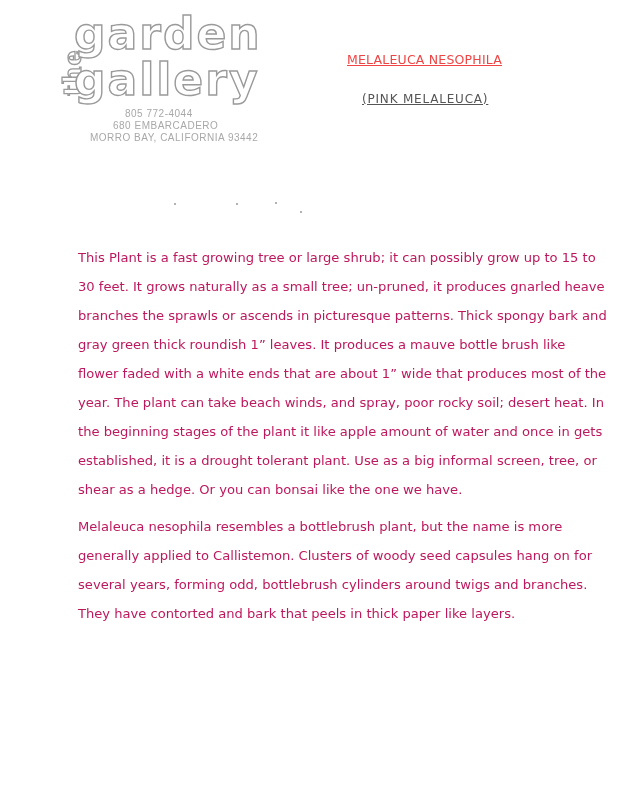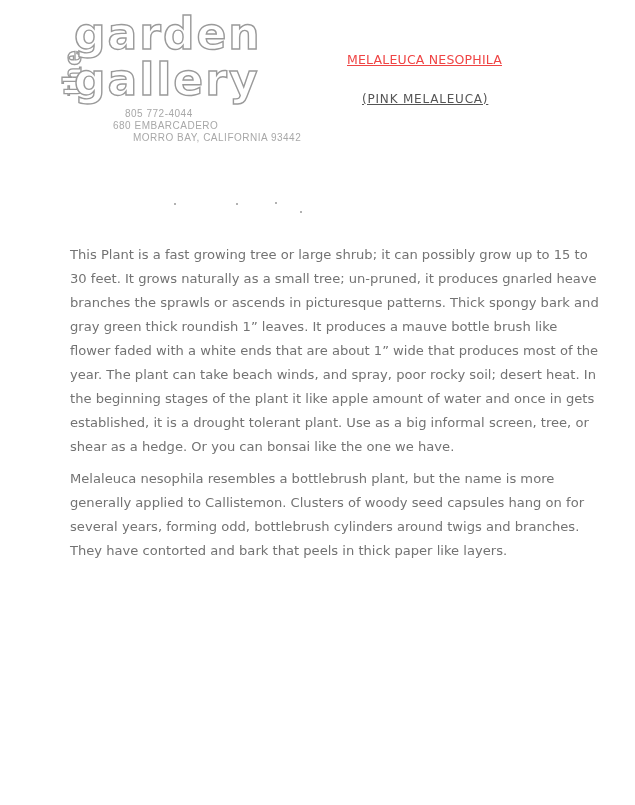--- a/index.html
+++ b/index.html
@@ -20,38 +20,38 @@
       line-height: 1; white-space: nowrap;
     }
     .logo-word.w1 { top: 4px; }
     .logo-word.w2 { top: 50px; }
     .logo-addr {
       position: absolute; font-family: "Liberation Sans", sans-serif; font-size: 10px;
       color: #a8a8a8; letter-spacing: 0.5px; white-space: nowrap; text-transform: uppercase;
     }
     .addr1 { left: 95px; top: 100px; }
     .addr2 { left: 83px; top: 112px; }
-    .addr3 { left: 60px; top: 124px; margin-left: 43px; }
+    .addr3 { left: 60px; top: 124px; }
 
     .title {
       position: absolute; left: 347px; top: 52px;
       font-family: "DejaVu Sans", sans-serif; font-size: 12.5px; color: #ef4444;
       text-decoration: underline; letter-spacing: 0.2px; white-space: nowrap;
     }
     .subtitle {
       position: absolute; left: 362px; top: 92px;
       font-family: "DejaVu Sans", sans-serif; font-size: 12px; color: #555555;
       letter-spacing: 0.8px; white-space: nowrap; text-decoration: underline;
     }
 
     .speck { position: absolute; width: 2px; height: 2px; background: #999; border-radius: 1px; }
 
     .body-text {
-      position: absolute; left: 70px; top: 243px; width: 530px;
-      font-family: "DejaVu Sans", sans-serif; font-size: 13.1px; line-height: 24px; color: #737373;
+      position: absolute; left: 78px; top: 243px; width: 530px;
+      font-family: "DejaVu Sans", sans-serif; font-size: 13.1px; line-height: 29px; color: #be185d;
     }
     .para { margin: 0 0 8px 0; }
   </style>
 </head>
 <body>
 
 <div class="logo">
   <div class="logo-the">the</div>
   <div class="logo-word w1">garden</div>
   <div class="logo-word w2">gallery</div>

